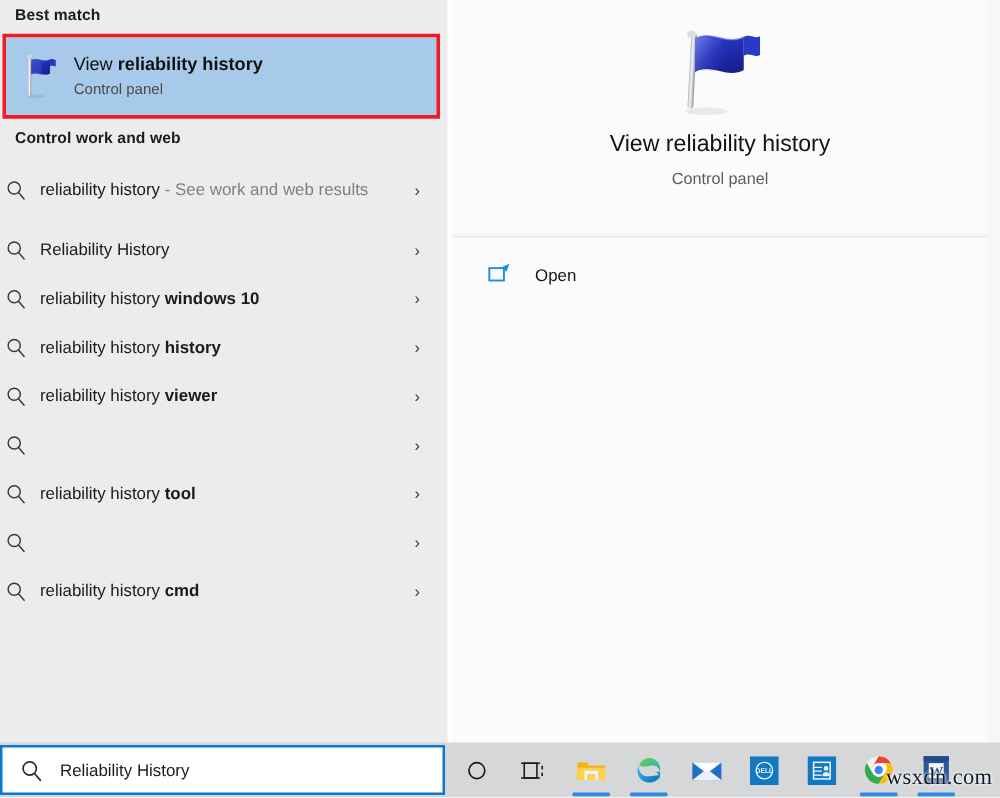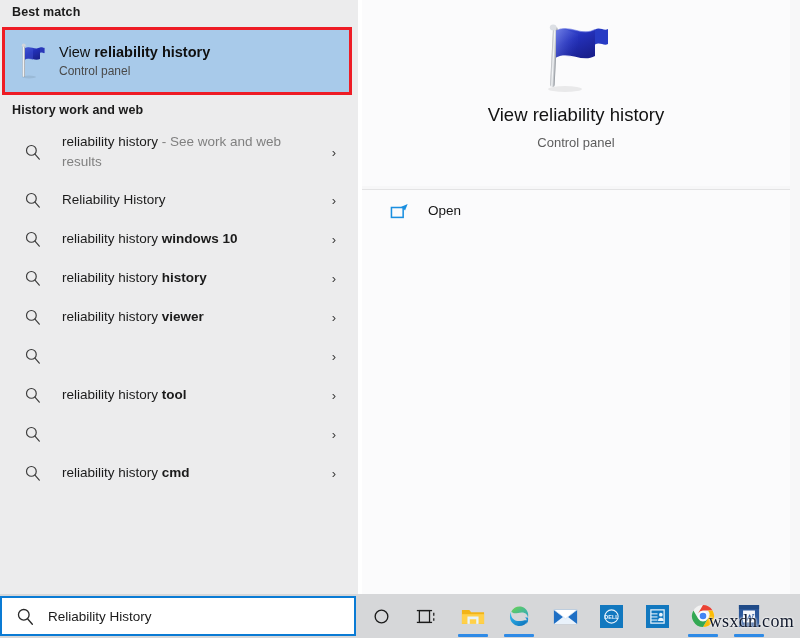--- a/index.html
+++ b/index.html
@@ -100,24 +100,23 @@
     position: absolute;
     left: 0;
     top: 124px;
     width: 358px;
   }
   .result-row {
     position: relative;
     display: flex;
     align-items: center;
     min-height: 39px;
-    padding-left: 24px;
+    padding-left: 4px;
     padding-right: 34px;
     box-sizing: border-box;
-    gap: 10px;
   }
   .result-row.tall { min-height: 56px; align-items: center; }
 
   .row-icon {
     width: 26px;
     flex: 0 0 26px;
     display: flex;
     align-items: center;
     justify-content: flex-start;
   }
@@ -190,21 +189,21 @@
   .actions-area {
     position: absolute;
     left: 0;
     top: 190px;
     width: 428px;
     bottom: 0;
     background: #fbfbfc;
   }
   .action-row {
     display: flex;
-    align-items: flex-start;
+    align-items: center;
     height: 34px;
     padding-left: 28px;
     margin-top: 13px;
   }
   .action-icon {
     width: 22px;
     height: 20px;
     flex: 0 0 22px;
     position: relative;
     margin-right: 16px;
@@ -325,21 +324,21 @@
             <ellipse cx="14" cy="35" rx="7" ry="1.5" fill="#000" opacity="0.08"></ellipse>
           </svg>
         </div>
         <div class="bm-text">
           <div class="bm-title"><span>View </span><span class="bold">reliability history</span></div>
           <div class="bm-sub">Control panel</div>
         </div>
       </div>
     </div>
 
-    <div class="section-header header-search-web">History work and web</div>
+    <div class="section-header header-search-web">Control work and web</div>
 
     <div class="result-list">
 
       <div class="result-row tall">
         <div class="row-icon">
           <svg viewBox="0 0 20 20" width="18" height="18" aria-hidden="true">
             <circle cx="8.2" cy="8.2" r="5.4" fill="none" stroke="#3a3a3a" stroke-width="1.3"></circle>
             <line x1="12.2" y1="12.4" x2="17" y2="18" stroke="#3a3a3a" stroke-width="1.3" stroke-linecap="round"></line>
           </svg>
         </div>

